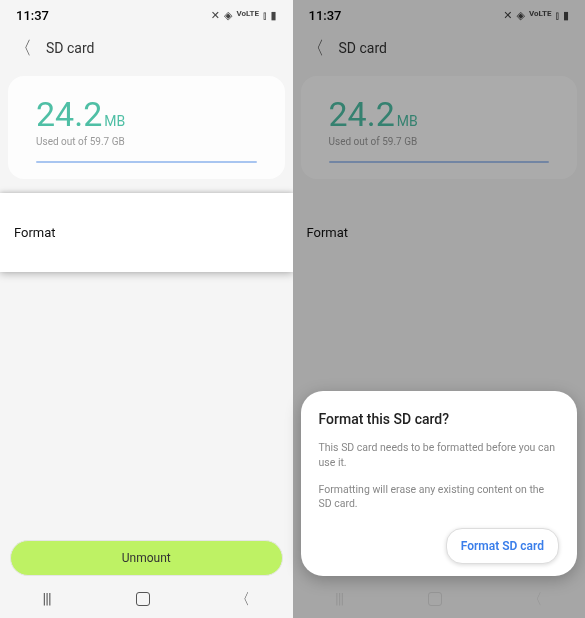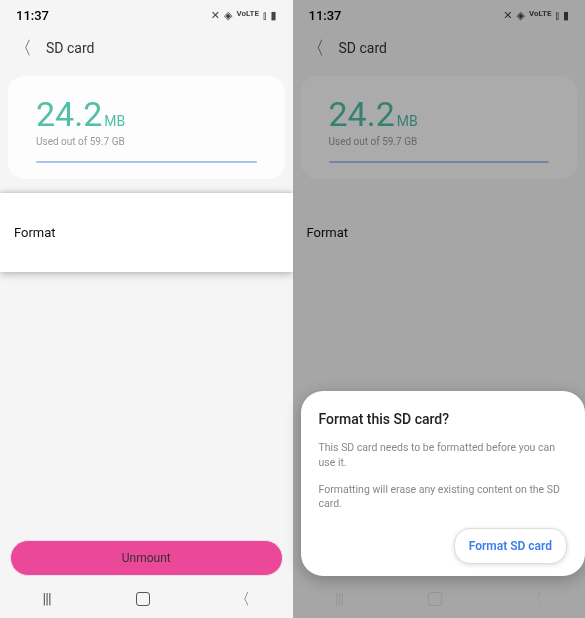--- a/index.html
+++ b/index.html
@@ -89,21 +89,21 @@
     .bottom {
       margin-top: auto;
       padding: 6px 10px 4px;
     }
     .unmount-btn {
       width: 100%;
       text-align: center;
       font-size: 12px;
       color: #333;
       padding: 10px;
-      background: #ec4899;
+      background: #bef264;
       border: 1px solid #e5e5e5;
       border-radius: 18px;
     }
     .navbar {
       height: 38px;
       display: flex;
       justify-content: space-around;
       align-items: center;
       color: #555;
     }
@@ -114,21 +114,21 @@
       border: 1.5px solid #555;
       border-radius: 3px;
     }
     .dimmed .navbar { color: #ddd; }
     .dimmed .nav-home { border-color: #ddd; }
 
     
     .dialog {
       position: absolute;
       left: 8px;
-      right: 0;
+      right: 8px;
       bottom: 42px;
       background: #fff;
       border-radius: 22px;
       padding: 20px 18px 12px;
       z-index: 10;
       box-shadow: 0 4px 16px rgba(0,0,0,0.25);
     }
     .dialog-title {
       font-size: 14px;
       font-weight: 500;

